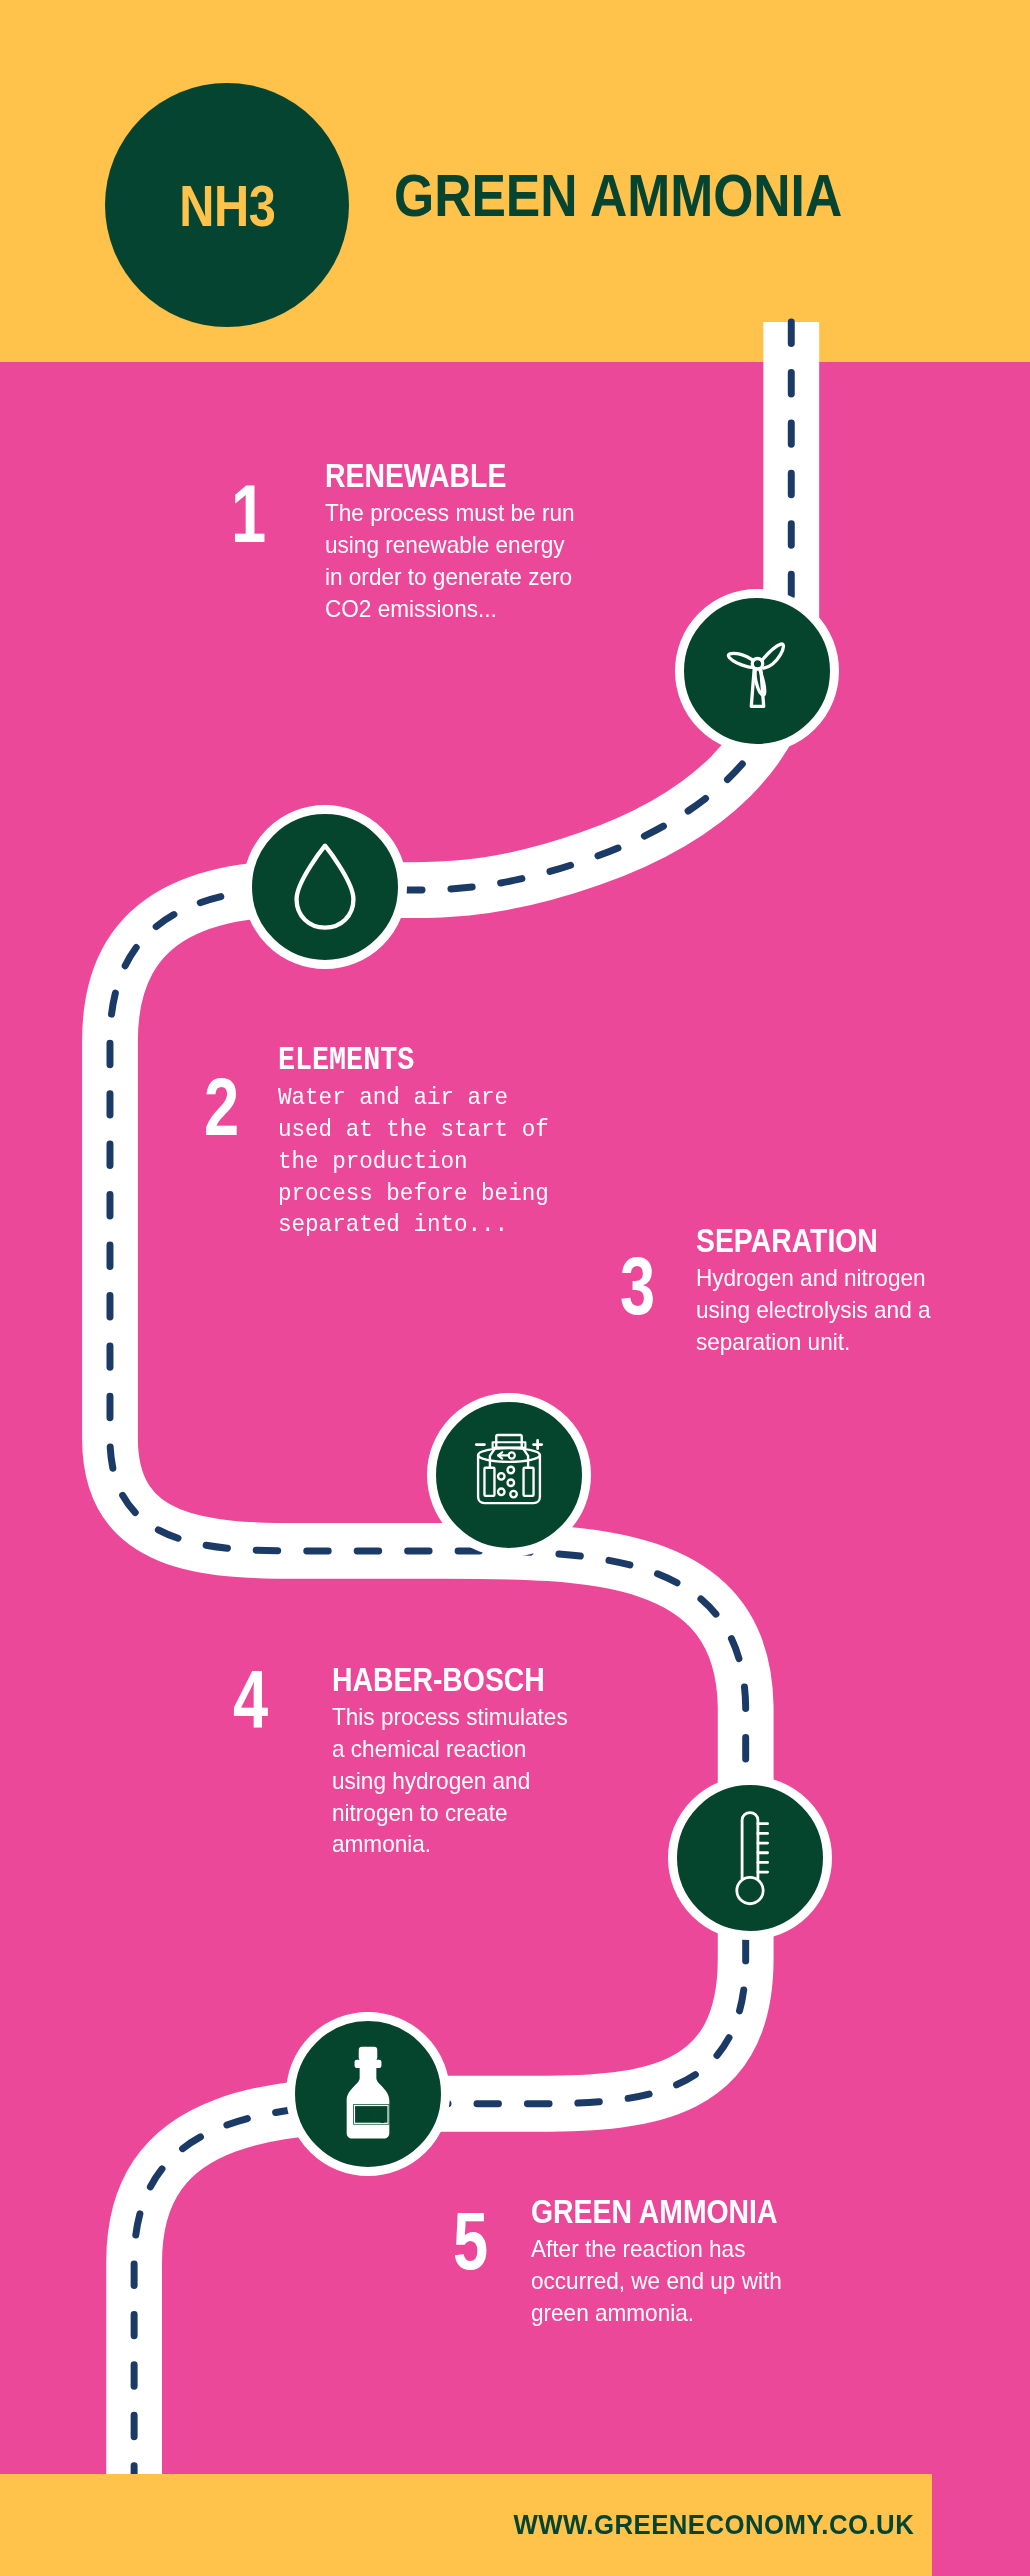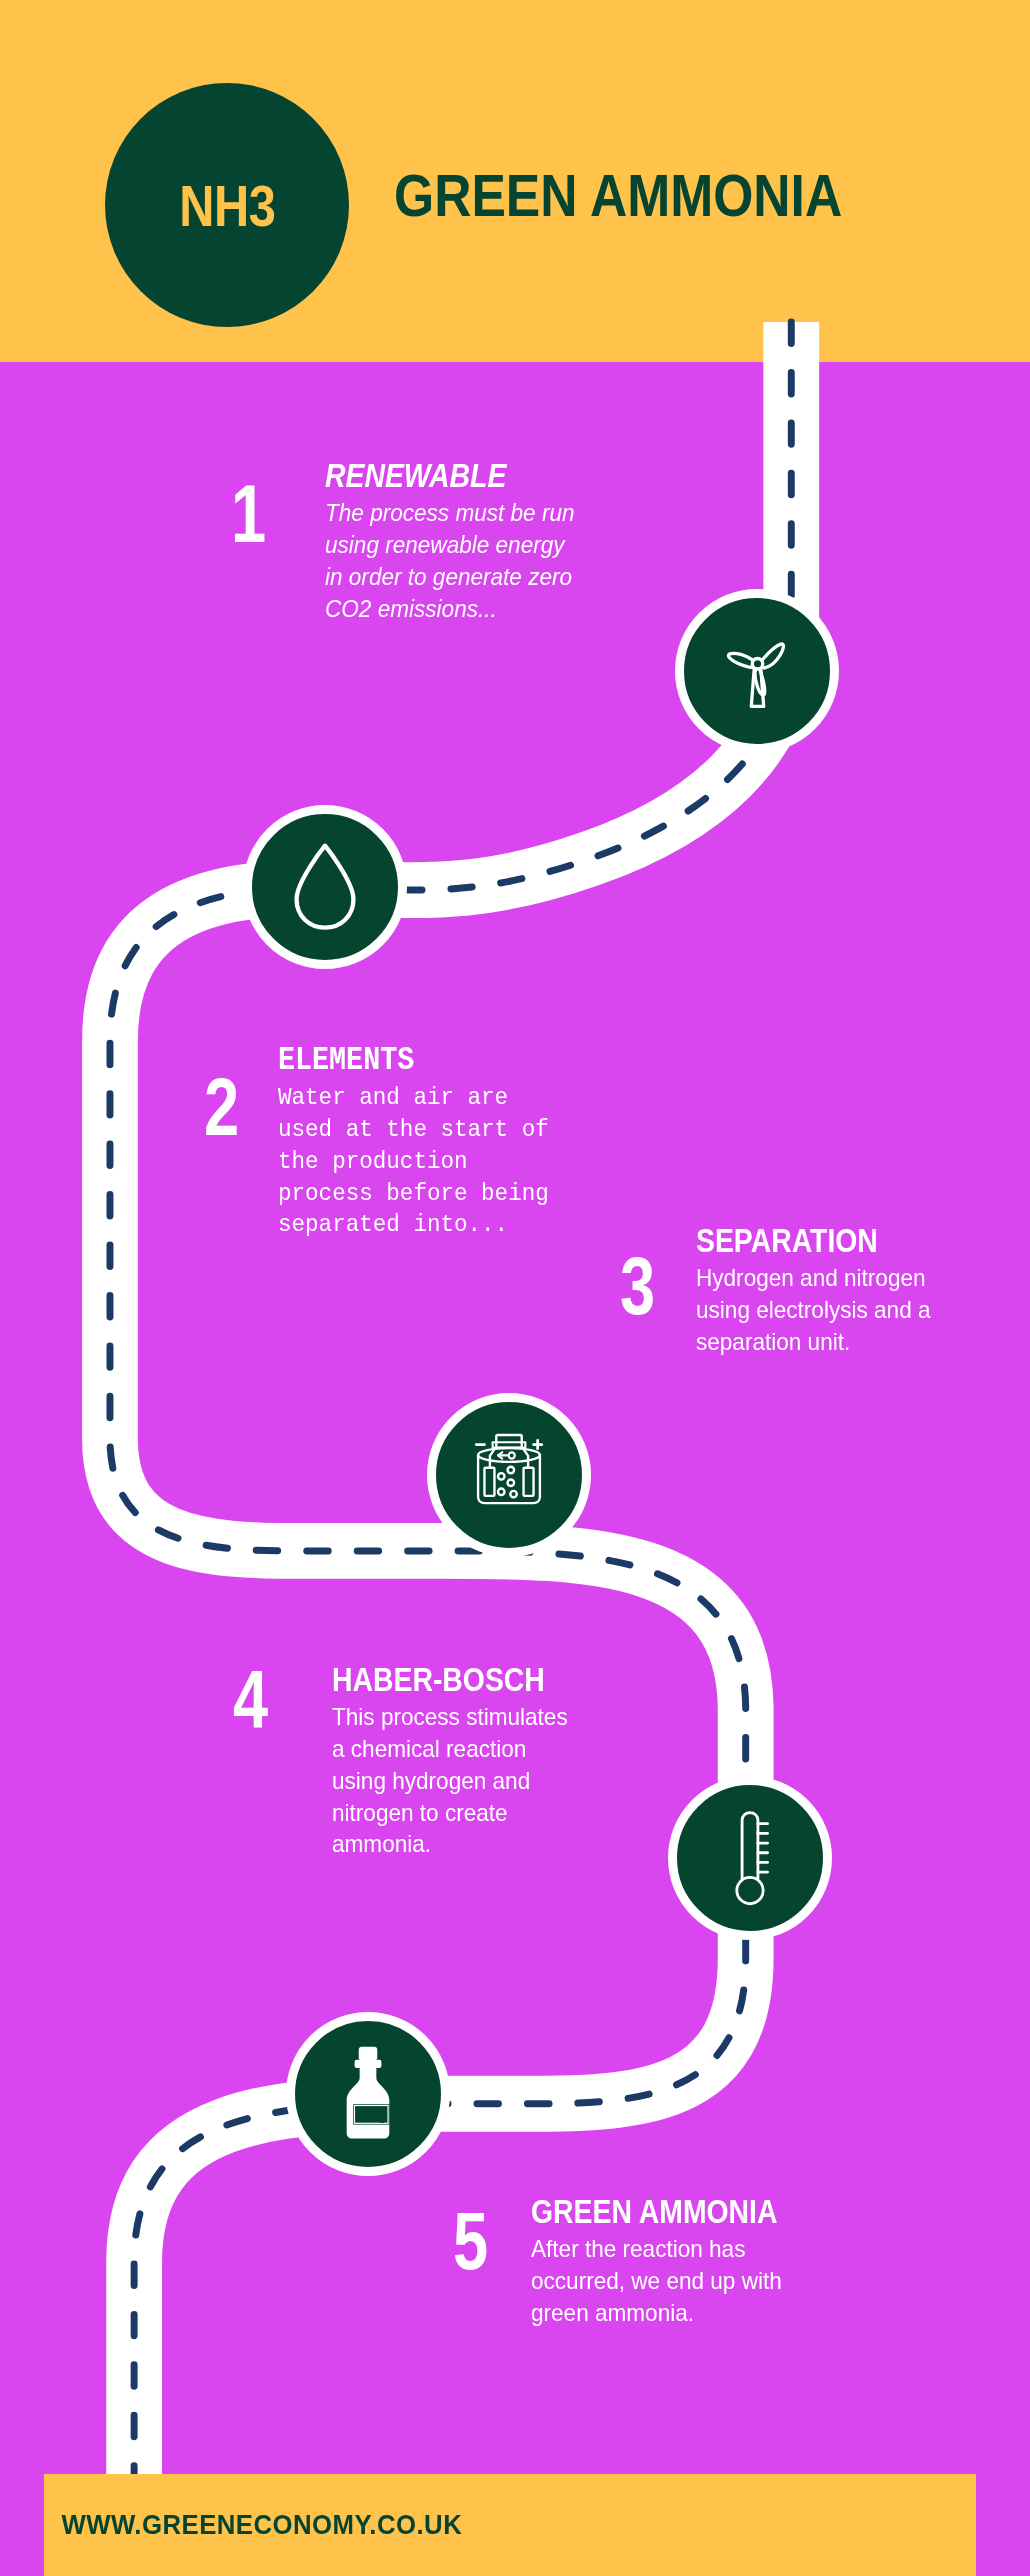--- a/index.html
+++ b/index.html
@@ -8,21 +8,21 @@
     font-family: "Liberation Sans", sans-serif;
     background: #05452E;
     overflow: hidden;
     position: relative;
   }
 
   #infographic {
     position: relative;
     width: 1030px;
     height: 2576px;
-    background: #d946ef;
+    background: #ec4899;
   }
 
   
   .header {
     position: absolute;
     left: 0; top: 0;
     width: 1030px; height: 362px;
     background: #FFC24A;
     z-index: 1;
   }
@@ -68,23 +68,22 @@
   }
 
   
   .footer {
     position: absolute;
     left: 0; bottom: 0;
     width: 932px; height: 102px;
     background: #FFC24A;
     display: flex;
     align-items: center;
-    justify-content: flex-start;
+    justify-content: flex-end;
     z-index: 6;
-    margin-left: 44px;
   }
   .footer-url {
     color: #054430;
     font-size: 28px;
     font-weight: 700;
     letter-spacing: 0.5px;
     transform: scaleX(0.92);
   }
 
   
@@ -120,21 +119,21 @@
     font-size: 24px;
     font-weight: 400;
     line-height: 1.33;
     transform: scaleX(0.94);
     transform-origin: left top;
   }
 
   
   #step-1 { left: 231px; top: 459px; width: 376px; }
   #step-1 .step-num { left: 0; top: 15px; }
-  #step-1 .step-body { left: 94px; top: 0; width: 279px; font-style: italic; }
+  #step-1 .step-body { left: 94px; top: 0; width: 279px; }
 
   #step-2 { left: 204px; top: 1044px; width: 376px; }
   #step-2 .step-num { left: 0; top: 22.5px; }
   #step-2 .step-body { left: 74px; top: 0; width: 301px; font-family: Liberation Mono, monospace; }
 
   #step-3 { left: 620px; top: 1224px; width: 343px; }
   #step-3 .step-num { left: 0; top: 21.5px; }
   #step-3 .step-body { left: 76px; top: 0; width: 258px; }
 
   #step-4 { left: 233px; top: 1648px; width: 365px; }

